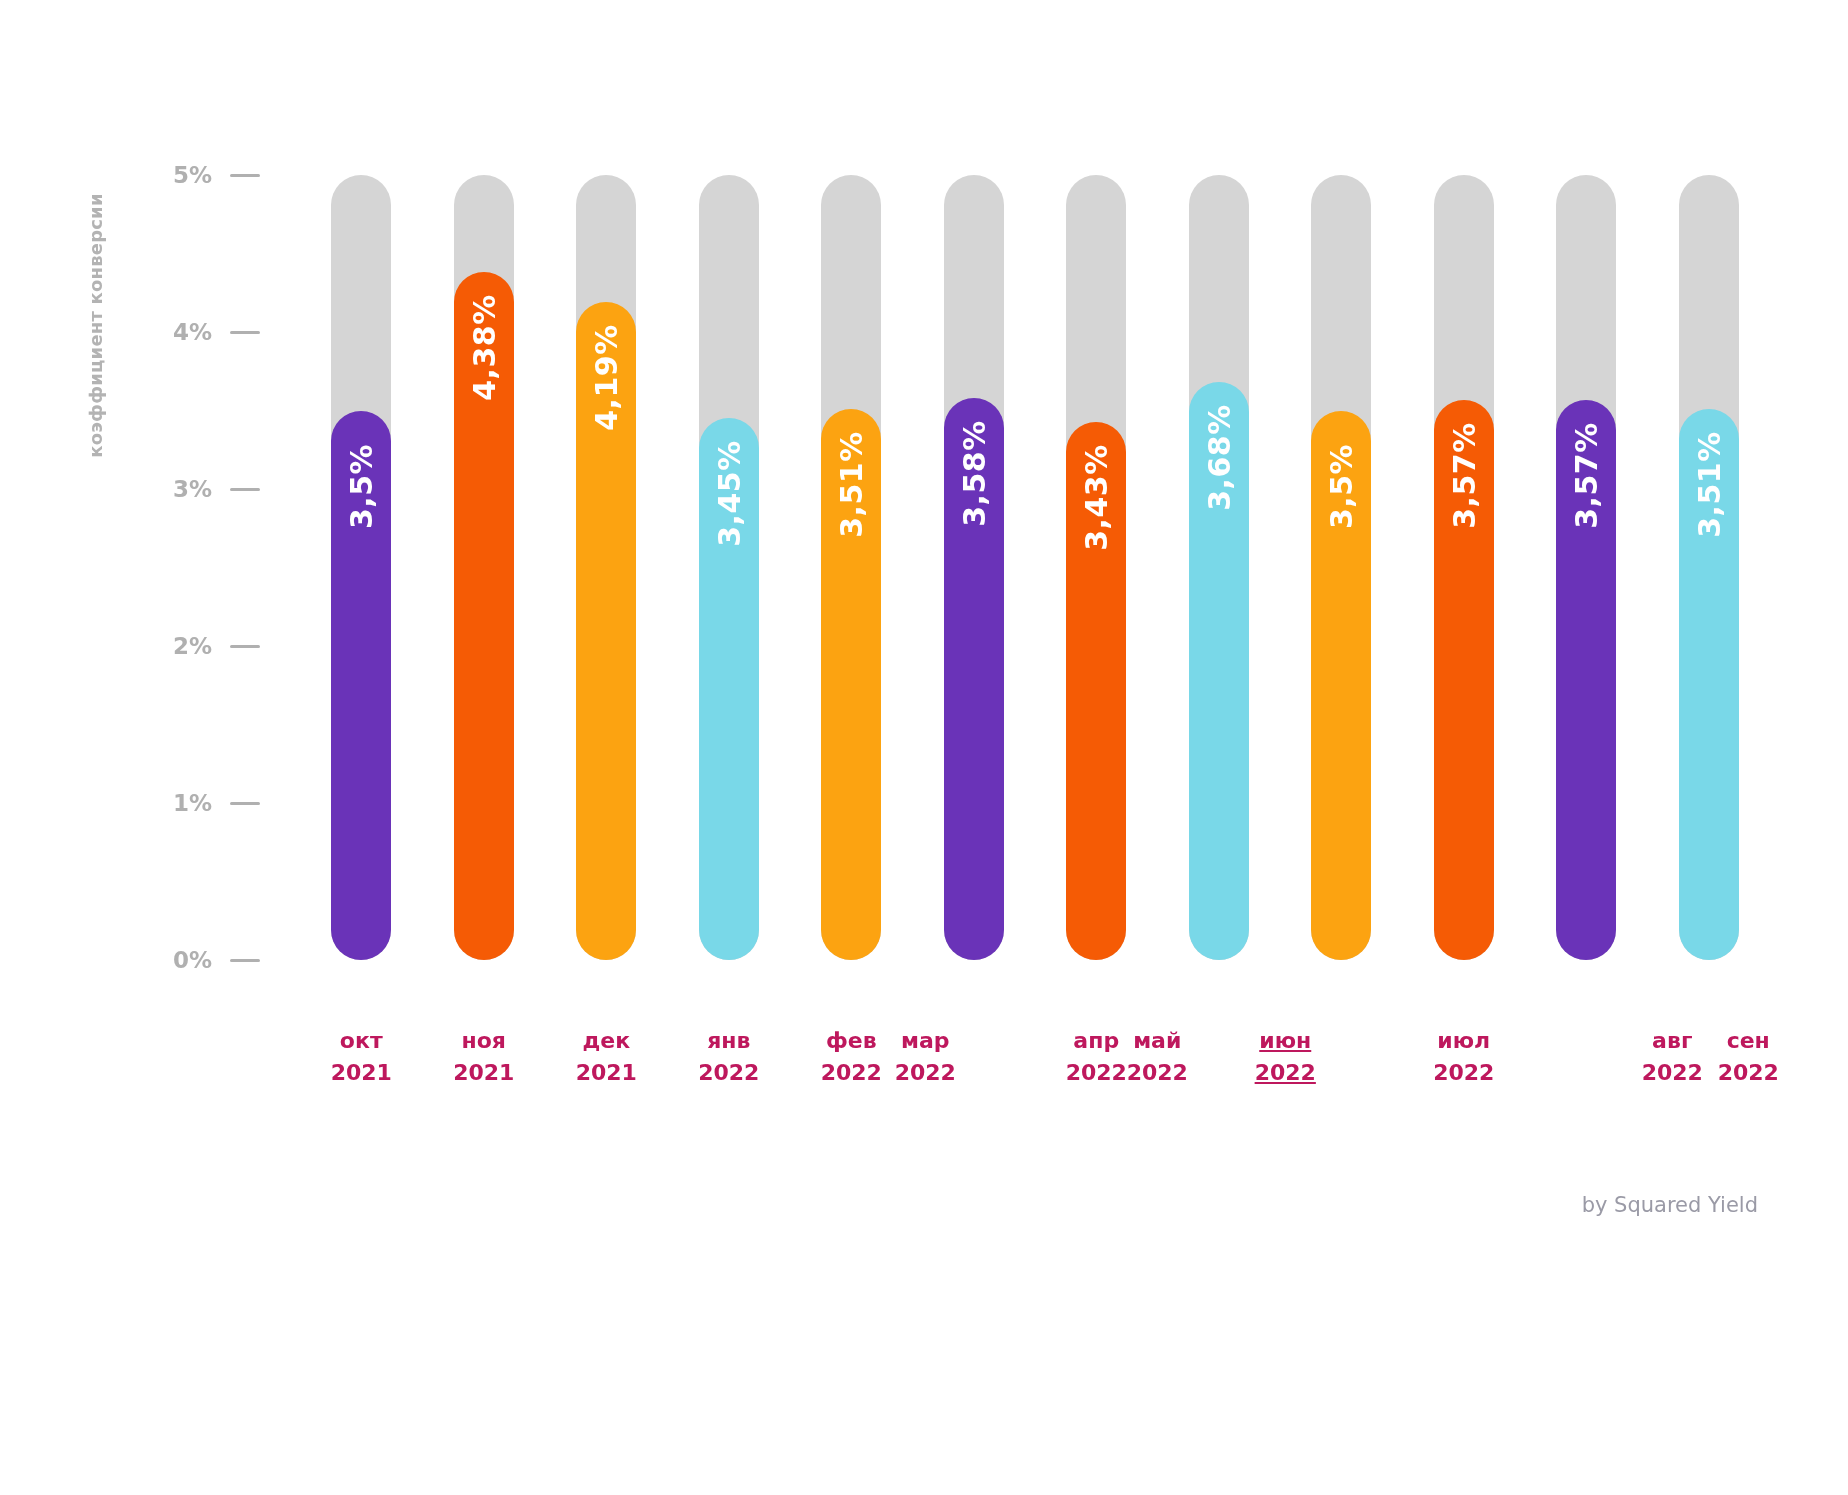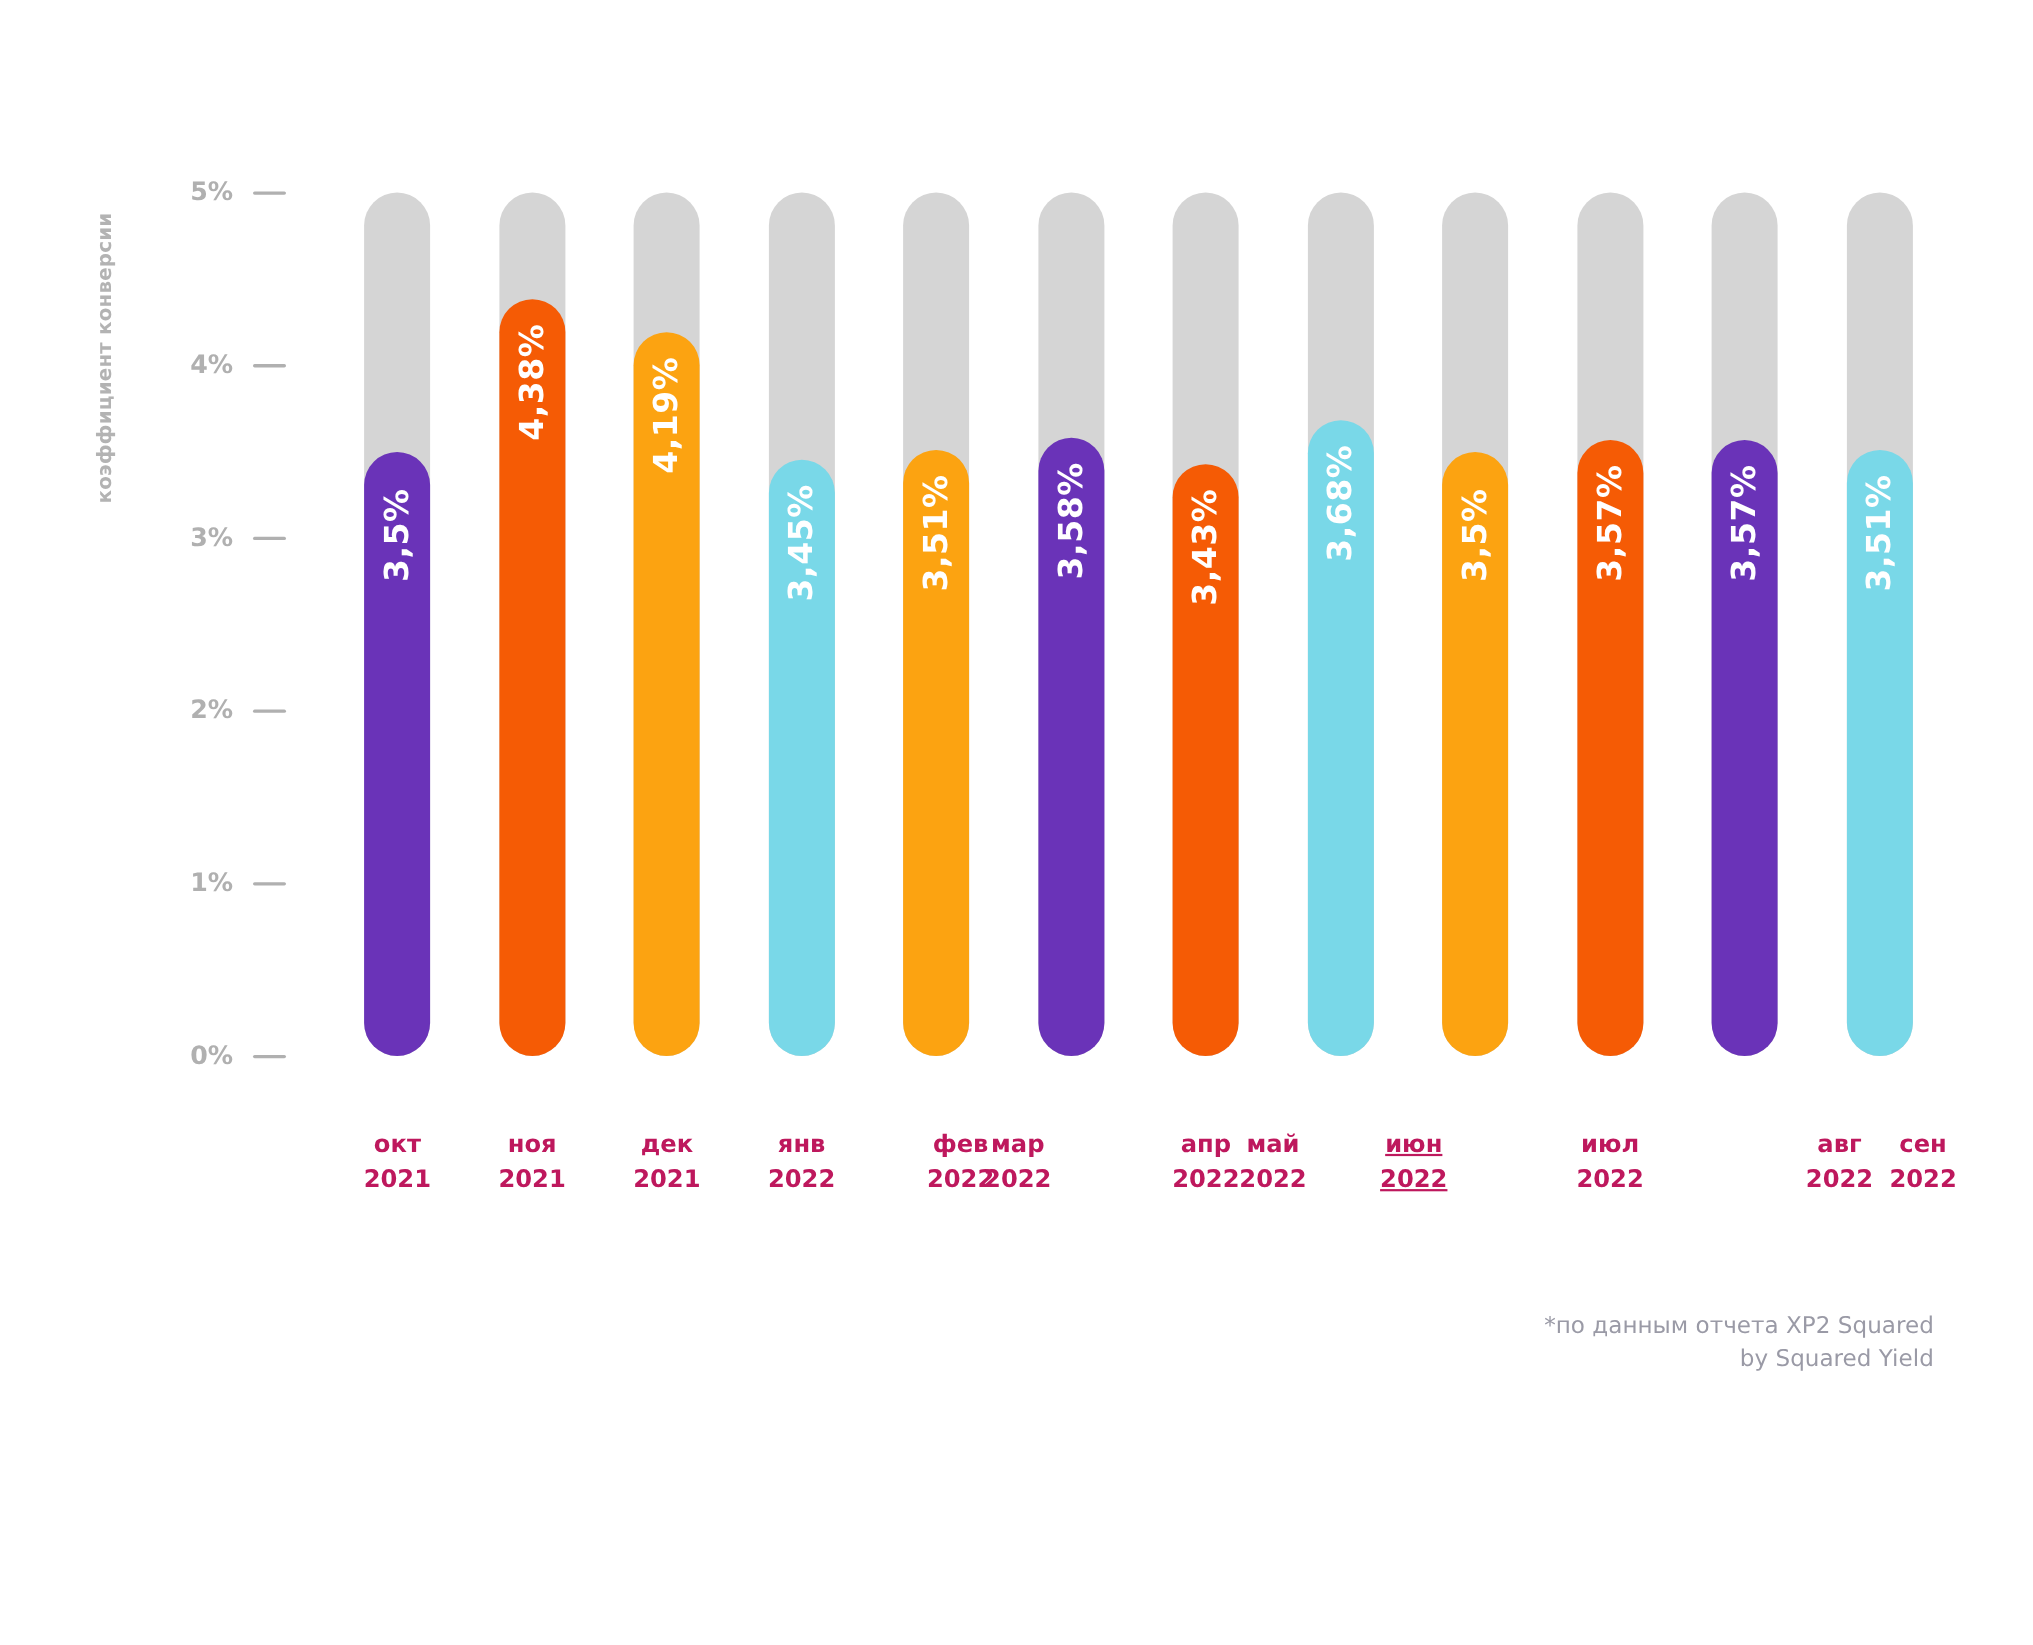--- a/index.html
+++ b/index.html
@@ -250,21 +250,21 @@
         <span class="xl-year">2021</span>
       </div>
       <div class="x-label" style="left: 545px; width: 122.5px;">
         <span class="xl-month">дек</span>
         <span class="xl-year">2021</span>
       </div>
       <div class="x-label" style="left: 667.5px; width: 122.5px;">
         <span class="xl-month">янв</span>
         <span class="xl-year">2022</span>
       </div>
-      <div class="x-label" style="left: 812px; width: 122.5px;">
+      <div class="x-label" style="left: 790px; width: 122.5px;">
         <span class="xl-month">фев</span>
         <span class="xl-year">2022</span>
       </div>
       <div class="x-label" style="left: 864px; width: 122.5px;">
         <span class="xl-month">мар</span>
         <span class="xl-year">2022</span>
       </div>
       <div class="x-label" style="left: 1035px; width: 122.5px;">
         <span class="xl-month">апр</span>
         <span class="xl-year">2022</span>
@@ -285,17 +285,16 @@
         <span class="xl-month">авг</span>
         <span class="xl-year">2022</span>
       </div>
       <div class="x-label" style="left: 1687px; width: 122.5px;">
         <span class="xl-month">сен</span>
         <span class="xl-year">2022</span>
       </div>
     </div>
 
   <div id="footnote">
-    <span>*по данным отчета XP2 Squared</span>
     <span>by Squared Yield</span>
   </div>
 
 </div>
 
 </body></html>

